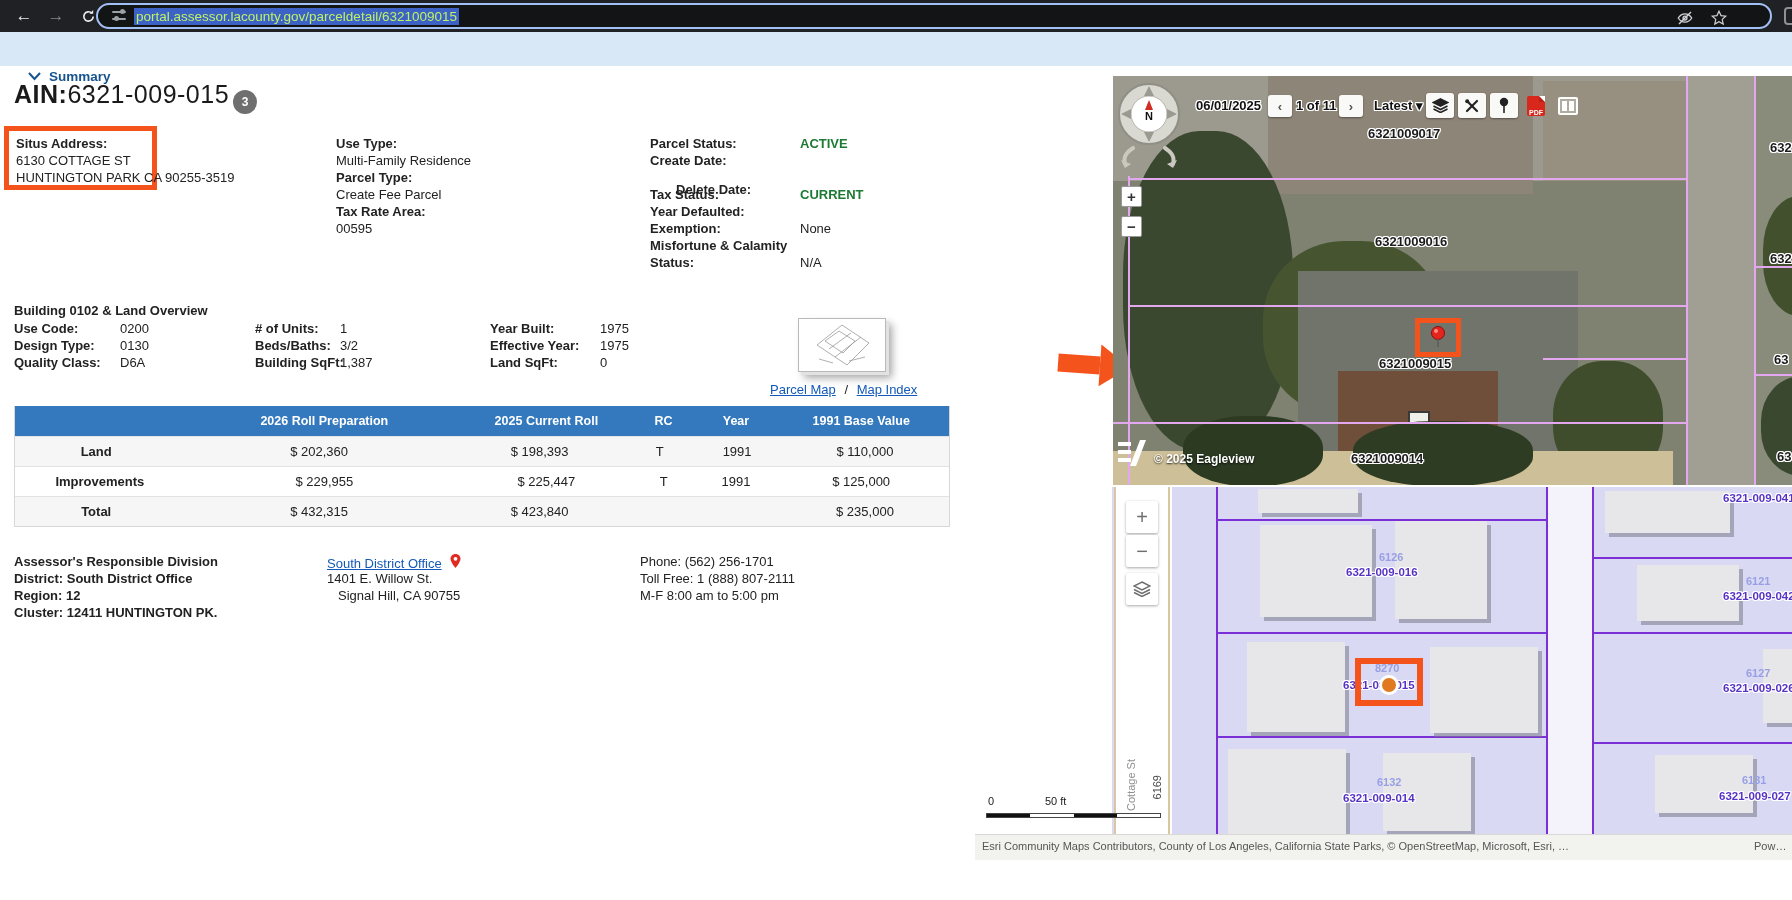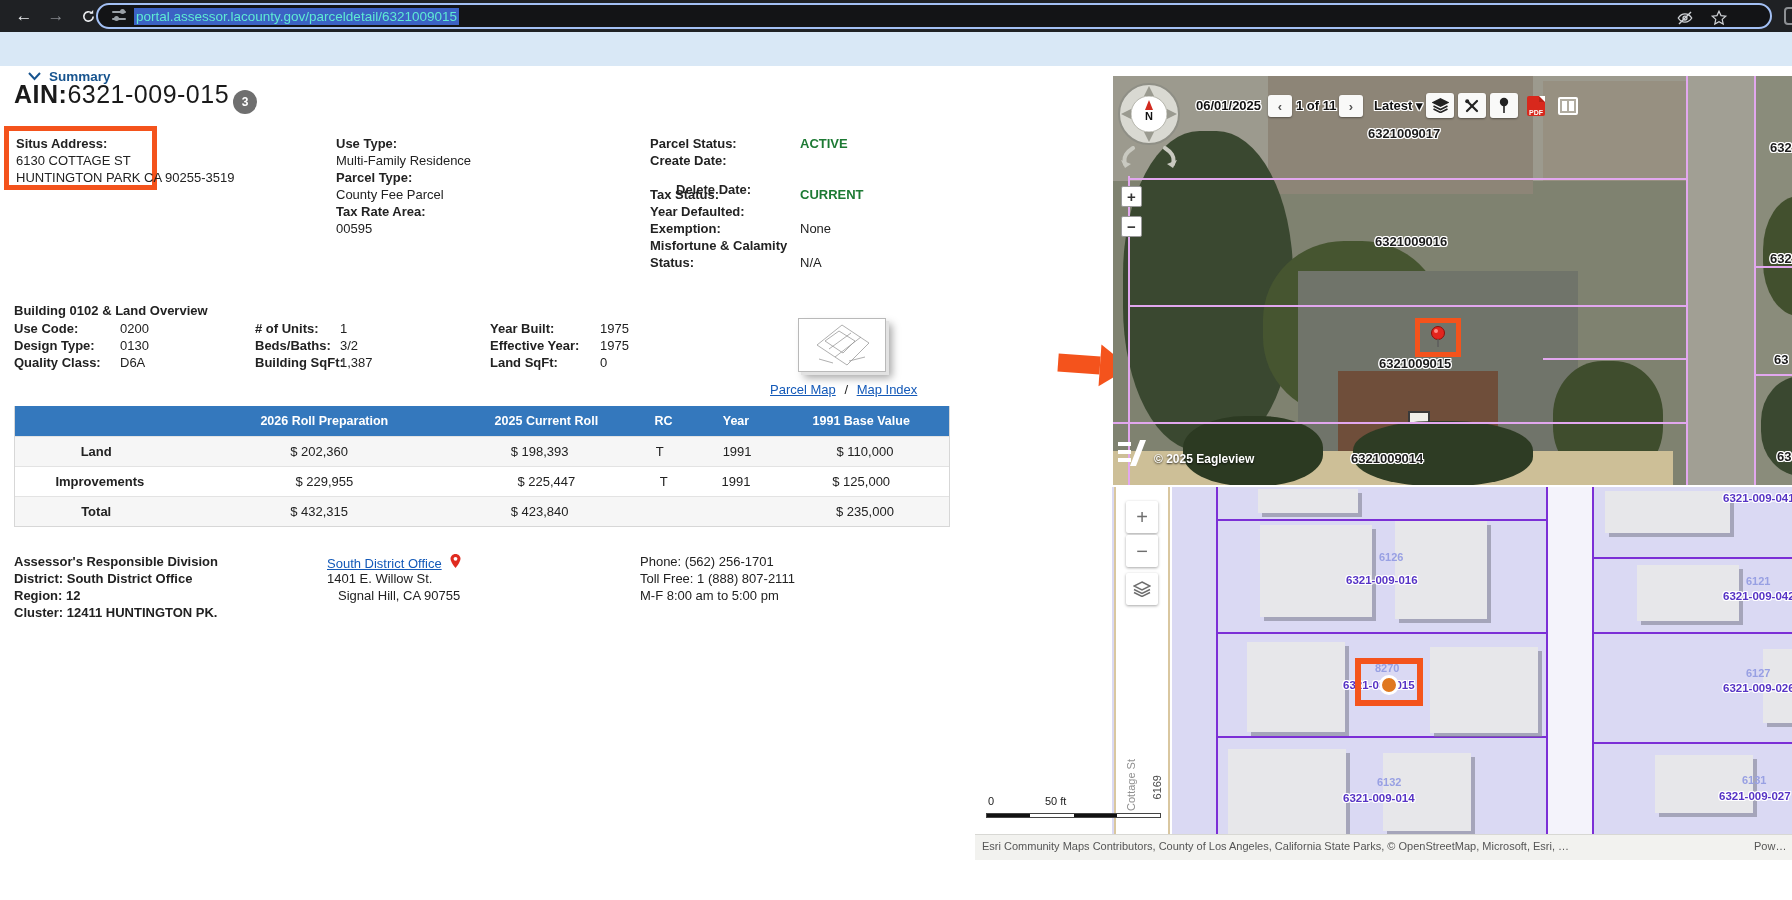--- a/index.html
+++ b/index.html
@@ -8,21 +8,21 @@
     position:relative; width:1792px; height:900px; overflow:hidden;
     font-family:"Liberation Sans", sans-serif; background:#ffffff; color:#222;
   }
   
   .browser-bar { position:absolute; left:0; top:0; width:1792px; height:32px; background:#1f2124; }
   .nav-ico { position:absolute; top:4px; width:24px; height:24px; display:flex; align-items:center; justify-content:center;
              font-size:17px; color:#e8eaed; border-radius:50%; }
   .nav-ico.dim { color:#84878c; }
   .omnibox { position:absolute; left:96px; top:3px; width:1676px; height:26px; background:#131416;
              border:2px solid #a3c0f4; border-radius:14px; display:flex; align-items:center; }
-  .url-text { margin-left:36px; font-size:13.5px; color:#5eead4; background:#3b62c4; padding:1px 2px; white-space:nowrap; }
+  .url-text { margin-left:36px; font-size:13.5px; color:#bef264; background:#3b62c4; padding:1px 2px; white-space:nowrap; }
   .tune-ico { position:absolute; left:14px; top:5px; width:14px; height:12px; }
   .tune-ico .l { position:absolute; left:0; width:14px; height:2px; background:#9aa0a6; border-radius:1px; }
   .tune-ico .d { position:absolute; width:5px; height:5px; border-radius:50%; background:#9aa0a6; }
   .omni-right-ico { position:absolute; top:4px; width:18px; height:18px; }
   
   .page-band { position:absolute; left:0; top:32px; width:1792px; height:34px; background:#d9e8f6; }
   .summary-link { position:absolute; left:28px; top:37px; display:flex; align-items:center; gap:8px;
                   color:#17548f; font-size:13.5px; font-weight:600; cursor:pointer; }
   
   .abs { position:absolute; }
@@ -143,21 +143,21 @@
   <div class="abs badge" style="left:233px; top:90px;">3</div>
 
   <div class="abs orange-frame" style="left:4px; top:126px; width:153px; height:64px;"></div>
   <div class="abs lbl" style="left:16px; top:136px;">Situs Address:</div>
   <div class="abs val" style="left:16px; top:153px;">6130 COTTAGE ST</div>
   <div class="abs val" style="left:16px; top:170px;">HUNTINGTON PARK CA 90255-3519</div>
 
   <div class="abs lbl" style="left:336px; top:136px;">Use Type:</div>
   <div class="abs val" style="left:336px; top:153px;">Multi-Family Residence</div>
   <div class="abs lbl" style="left:336px; top:170px;">Parcel Type:</div>
-  <div class="abs val" style="left:336px; top:187px;">County Fee Parcel</div>
+  <div class="abs val" style="left:336px; top:187px;">Create Fee Parcel</div>
   <div class="abs lbl" style="left:336px; top:204px;">Tax Rate Area:</div>
   <div class="abs val" style="left:336px; top:221px;">00595</div>
 
   <div class="abs lbl" style="left:650px; top:136px;">Parcel Status:</div>
   <div class="abs val green" style="left:800px; top:136px;">ACTIVE</div>
   <div class="abs lbl" style="left:650px; top:153px;">Create Date:</div>
   <div class="abs lbl" style="left:650px; top:182px;margin-left:26px;">Delete Date:</div>
   <div class="abs lbl" style="left:650px; top:187px;">Tax Status:</div>
   <div class="abs val green" style="left:800px; top:187px;">CURRENT</div>
   <div class="abs lbl" style="left:650px; top:204px;">Year Defaulted:</div>
@@ -421,21 +421,21 @@
     <div class="bldg" style="left:272px; top:155px; width:98px; height:90px;"></div>
     <div class="bldg" style="left:455px; top:160px; width:108px; height:86px;"></div>
     <div class="bldg" style="left:253px; top:262px; width:118px; height:86px;"></div>
     <div class="bldg" style="left:408px; top:266px; width:88px; height:78px;"></div>
     <div class="bldg" style="left:630px; top:4px;  width:125px; height:42px;"></div>
     <div class="bldg" style="left:662px; top:78px; width:102px; height:56px;"></div>
     <div class="bldg" style="left:788px; top:162px; width:29px; height:74px;"></div>
     <div class="bldg" style="left:680px; top:268px; width:98px; height:58px;"></div>
 
     <div class="pm-num" style="left:404px; top:64px;">6126</div>
-    <div class="pm-ain halo" style="left:371px; top:79px;margin-top:8px;">6321-009-016</div>
+    <div class="pm-ain halo" style="left:371px; top:79px;">6321-009-016</div>
     <div class="pm-num" style="left:400px; top:175px;">8270</div>
     <div class="pm-ain halo" style="left:368px; top:192px;">6321-009-015</div>
     <div class="pm-num" style="left:402px; top:289px;">6132</div>
     <div class="pm-ain halo" style="left:368px; top:305px;">6321-009-014</div>
     <div class="pm-ain halo" style="left:748px; top:5px;">6321-009-041</div>
     <div class="pm-num" style="left:771px; top:88px;">6121</div>
     <div class="pm-ain halo" style="left:748px; top:103px;">6321-009-042</div>
     <div class="pm-num" style="left:771px; top:180px;">6127</div>
     <div class="pm-ain halo" style="left:748px; top:195px;">6321-009-026</div>
     <div class="pm-num" style="left:767px; top:287px;">6131</div>

